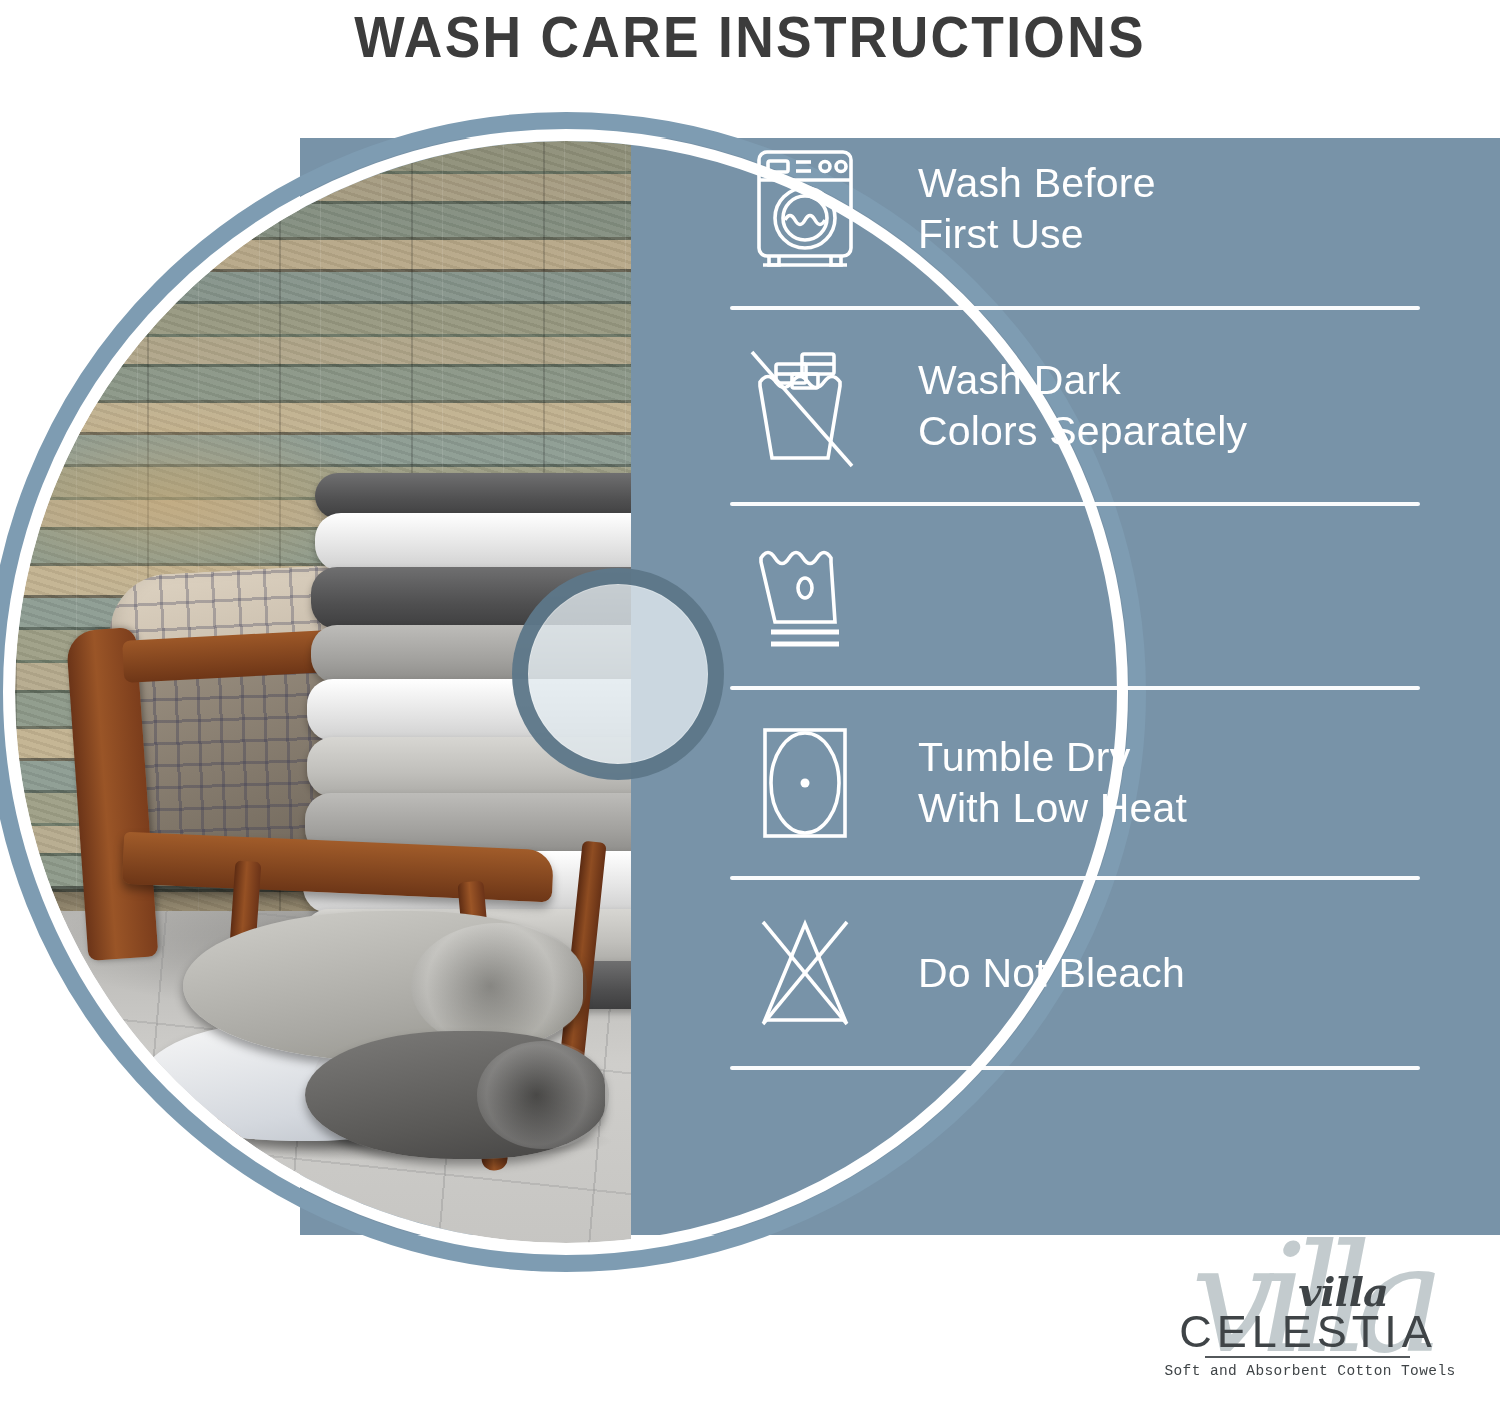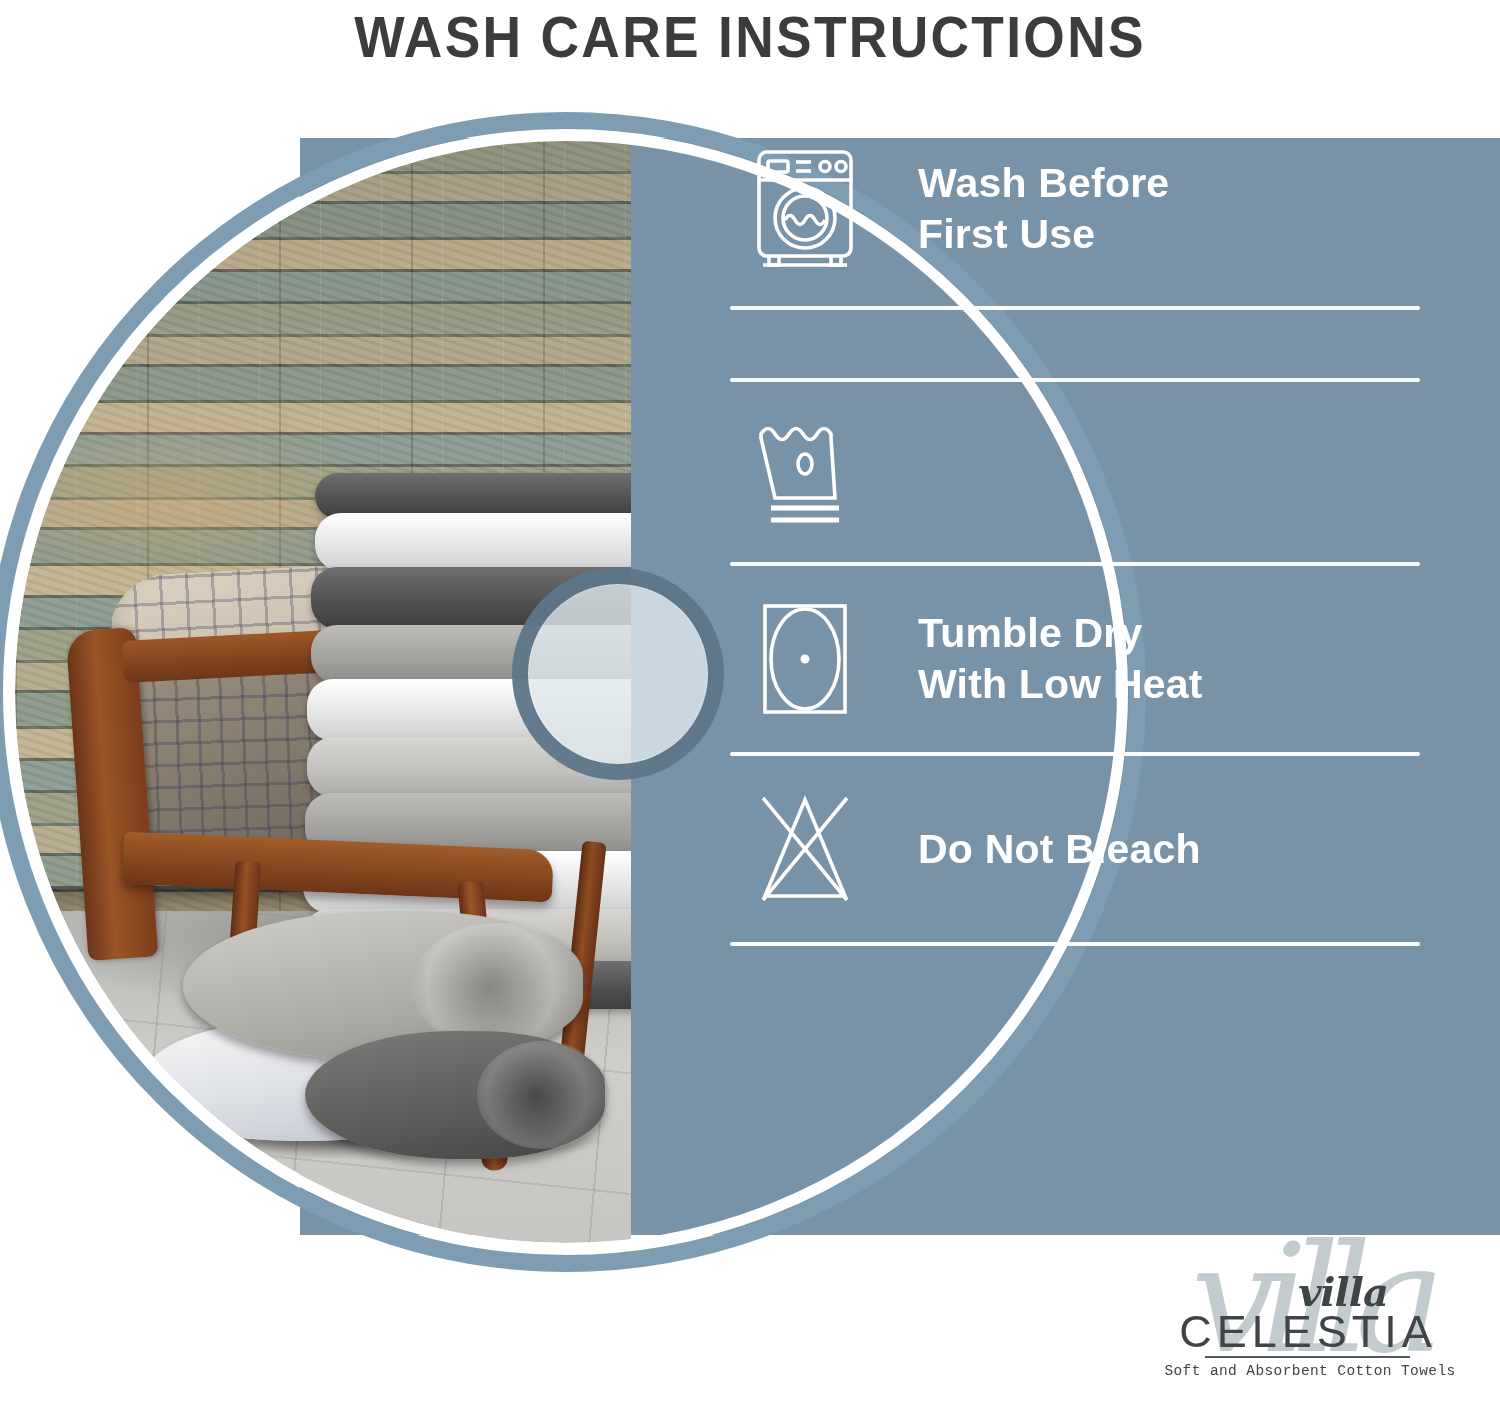--- a/index.html
+++ b/index.html
@@ -213,21 +213,21 @@
   }
   .row{
     position:relative;display:flex;align-items:center;
     height:auto;
   }
   .rowinner{display:flex;align-items:center;width:100%;}
   .iconbox{
     width:150px;min-width:150px;display:flex;align-items:center;justify-content:center;
   }
   .rowtext{
-    color:#ffffff;font-size:41px;line-height:51px;font-weight:700;
+    color:#ffffff;font-size:41px;line-height:51px;font-weight:400;
     letter-spacing:.2px;padding-left:38px;white-space:pre-line;
   }
   .divider{
     height:4px;background:#ffffff;margin:0 0 0 0;width:690px;border-radius:2px;
     opacity:.96;
   }
   .sp{height:34px;}
 
   
   #logo{
@@ -343,20 +343,37 @@
           </svg>
         </div>
         <div class="rowtext">Wash Before
 First Use</div>
       </div>
     </div>
     <div class="sp"></div>
     <div class="divider"></div>
     <div class="sp"></div>
 
+    <div class="row">
+      <div class="rowinner">
+        <div class="iconbox">
+          <svg width="118" height="124" viewBox="0 0 118 124" fill="none" stroke="#ffffff" stroke-width="3.6">
+            <path d="M14 38 q8 -11 16 0 t16 0 t16 0 t16 0 t16 0 V42 l-12 72 H26 L14 42 Z"></path>
+            <rect x="30" y="20" width="30" height="19" rx="2"></rect>
+            <line x1="30" y1="30" x2="60" y2="30"></line>
+            <rect x="56" y="10" width="32" height="20" rx="2"></rect>
+            <line x1="56" y1="20" x2="88" y2="20"></line>
+            <rect x="46" y="30" width="26" height="14" rx="2"></rect>
+            <line x1="6" y1="8" x2="106" y2="122" stroke-width="3.6"></line>
+          </svg>
+        </div>
+        <div class="rowtext">Wash Dark
+Colors Separately</div>
+      </div>
+    </div>
     <div class="sp"></div>
     <div class="divider"></div>
     <div class="sp"></div>
 
     <div class="row">
       <div class="rowinner">
         <div class="iconbox">
           <svg width="112" height="112" viewBox="0 0 112 112" fill="none" stroke="#ffffff" stroke-width="3.6">
             <path d="M12 18 q7 -11 14 0 t14 0 t14 0 t14 0 t14 0 V22 L86 82 H26 L12 22 Z"></path>
             <ellipse cx="56" cy="48" rx="7" ry="10"></ellipse>

